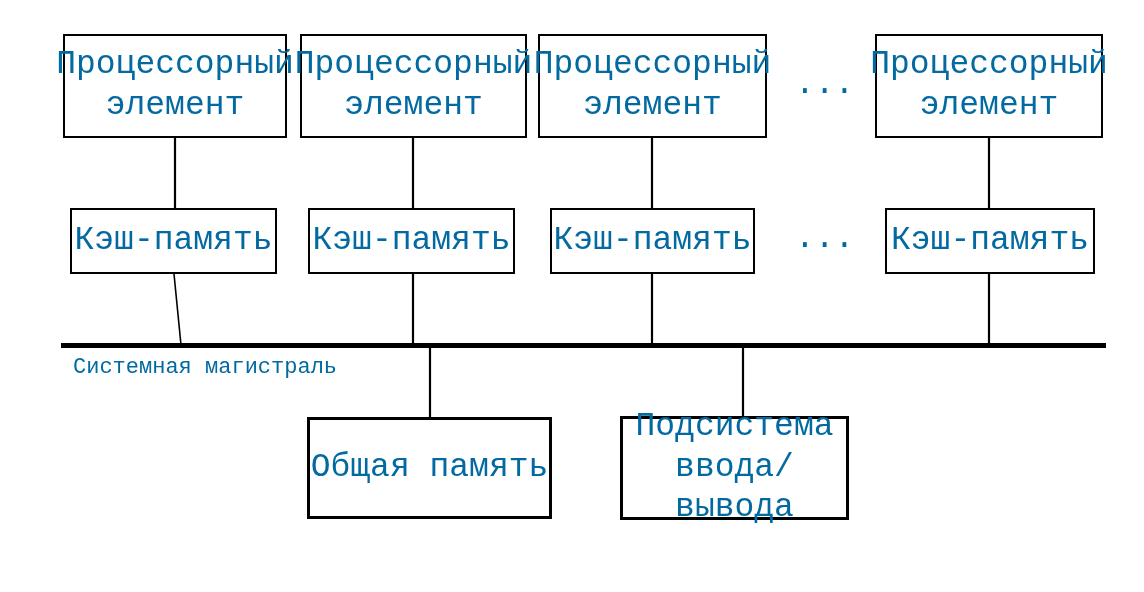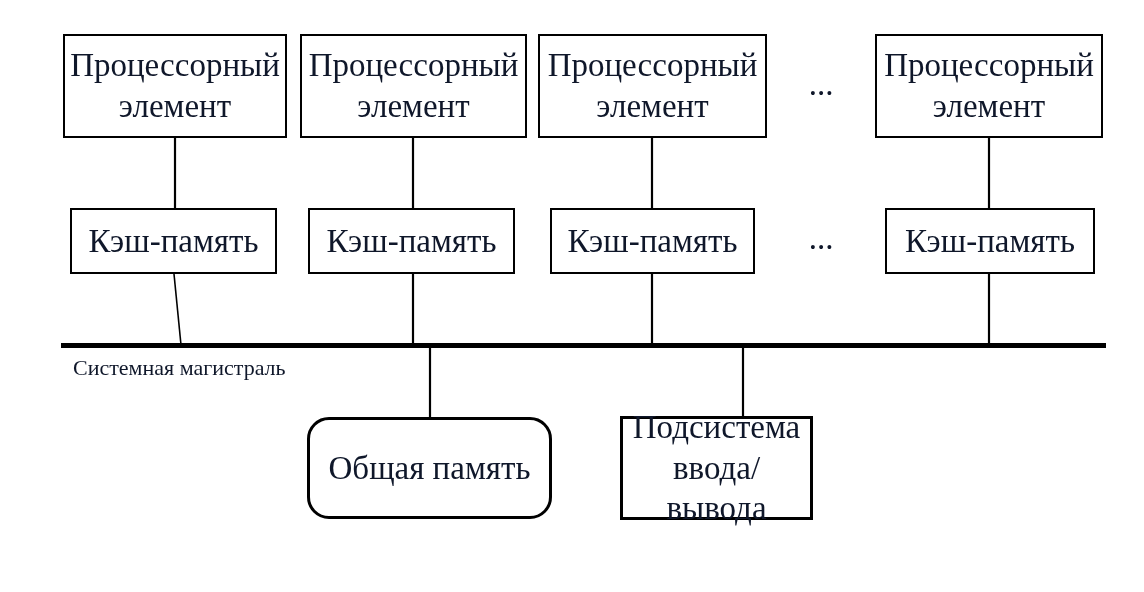--- a/index.html
+++ b/index.html
@@ -1,18 +1,18 @@
 <!DOCTYPE html>
 <html><head>
 <meta charset="utf-8">
 <style>
   html,body{margin:0;padding:0;background:#ffffff;}
   .canvas{
     position:relative;width:1144px;height:592px;background:#ffffff;
-    font-family:Liberation Serif, serif;color:#0f172a;
+    font-family:Liberation Mono, monospace;color:#0369a1;
     overflow:hidden;
   }
   svg.lines{position:absolute;left:0;top:0;width:1144px;height:592px;}
   .box{
     position:absolute;box-sizing:border-box;border:2.5px solid #000;background:#fff;
     display:flex;flex-direction:column;align-items:center;justify-content:center;
     text-align:center;font-size:33px;line-height:1.24;
   }
   .box.heavy{border-width:3.5px;}
   .dots{
@@ -29,22 +29,22 @@
   .dots-row1{left:795px;top:68px;width:52px;}
   
   .c1{left:70px;top:208px;width:207px;height:66px;}
   .c2{left:308px;top:208px;width:207px;height:66px;}
   .c3{left:550px;top:208px;width:205px;height:66px;}
   .c4{left:885px;top:208px;width:210px;height:66px;}
   .dots-row2{left:795px;top:222px;width:52px;}
   
   .bus-label{left:73px;top:356px;}
   
-  .mem{left:307px;top:417px;width:245px;height:102px;border-radius:22px;}
-  .io{left:620px;top:416px;width:193px;height:104px;}
+  .mem{left:307px;top:417px;width:245px;height:102px;}
+  .io{left:620px;top:416px;width:229px;height:104px;}
 </style>
 </head>
 <body>
 
 <div class="canvas">
 
   <svg class="lines" viewBox="0 0 1144 592" xmlns="http://www.w3.org/2000/svg">
 
     <line x1="175" y1="138" x2="175" y2="208" stroke="#000" stroke-width="2.2"></line>
     <line x1="413" y1="138" x2="413" y2="208" stroke="#000" stroke-width="2.2"></line>

